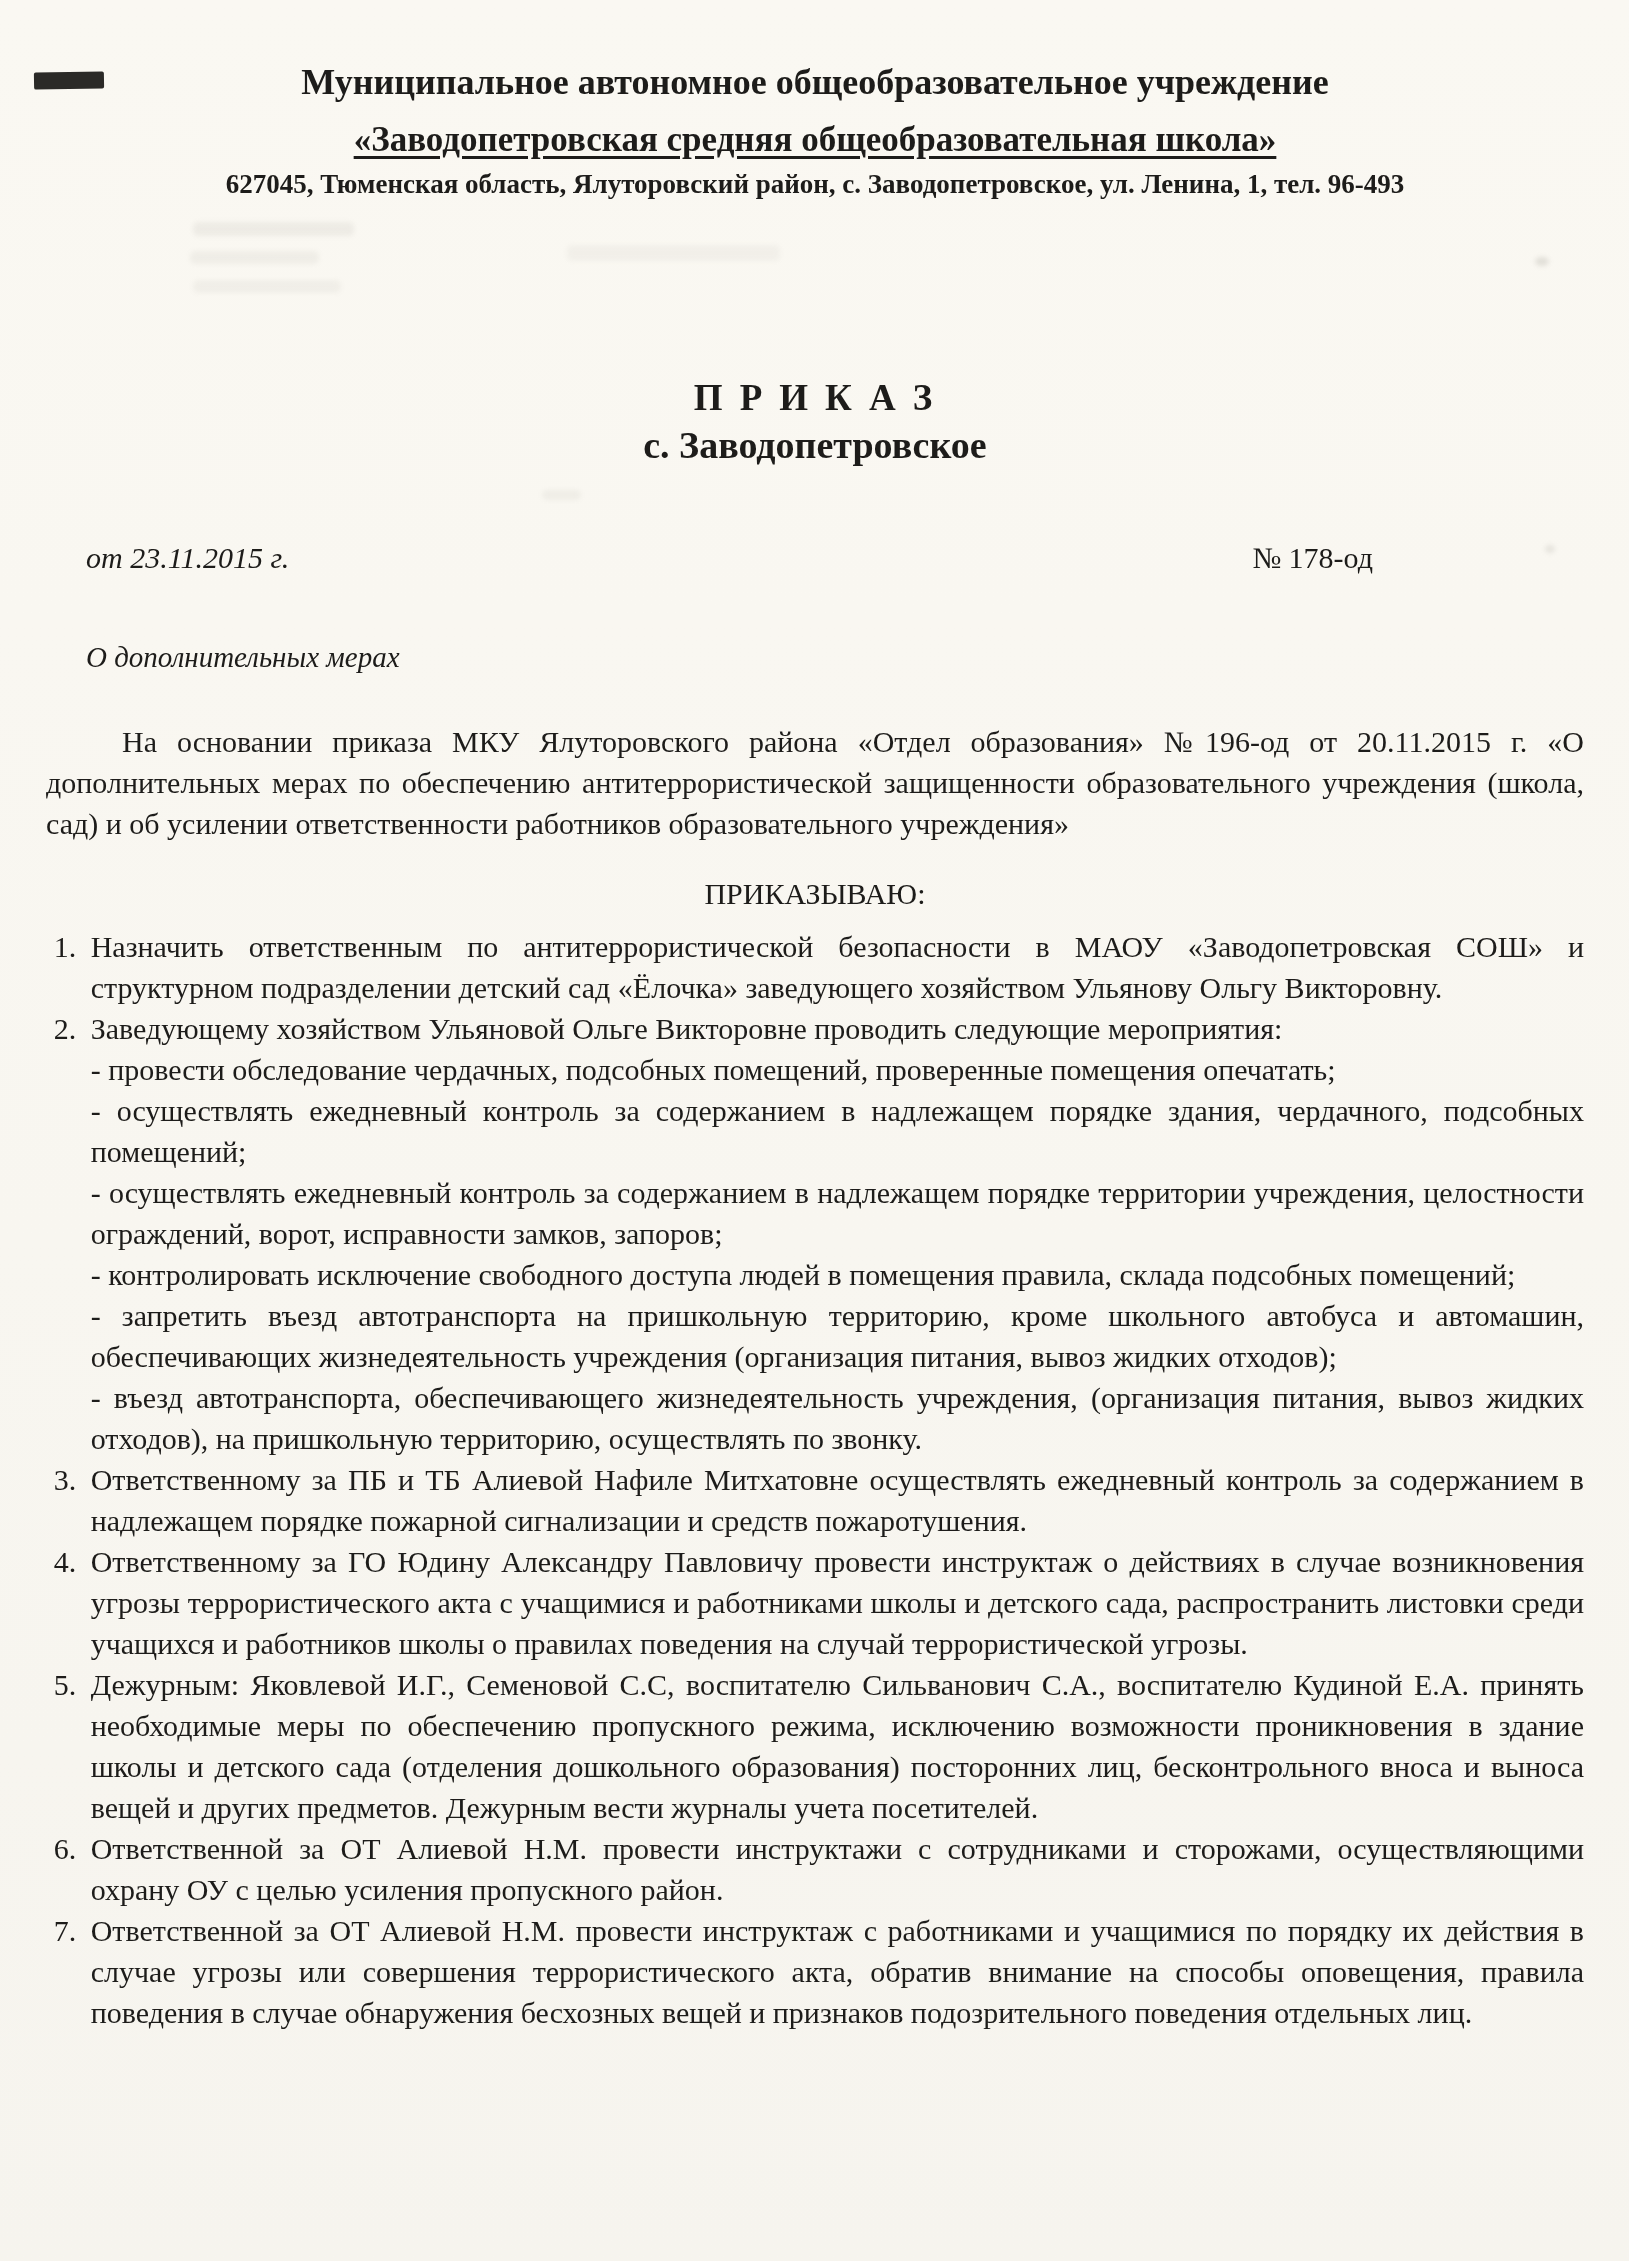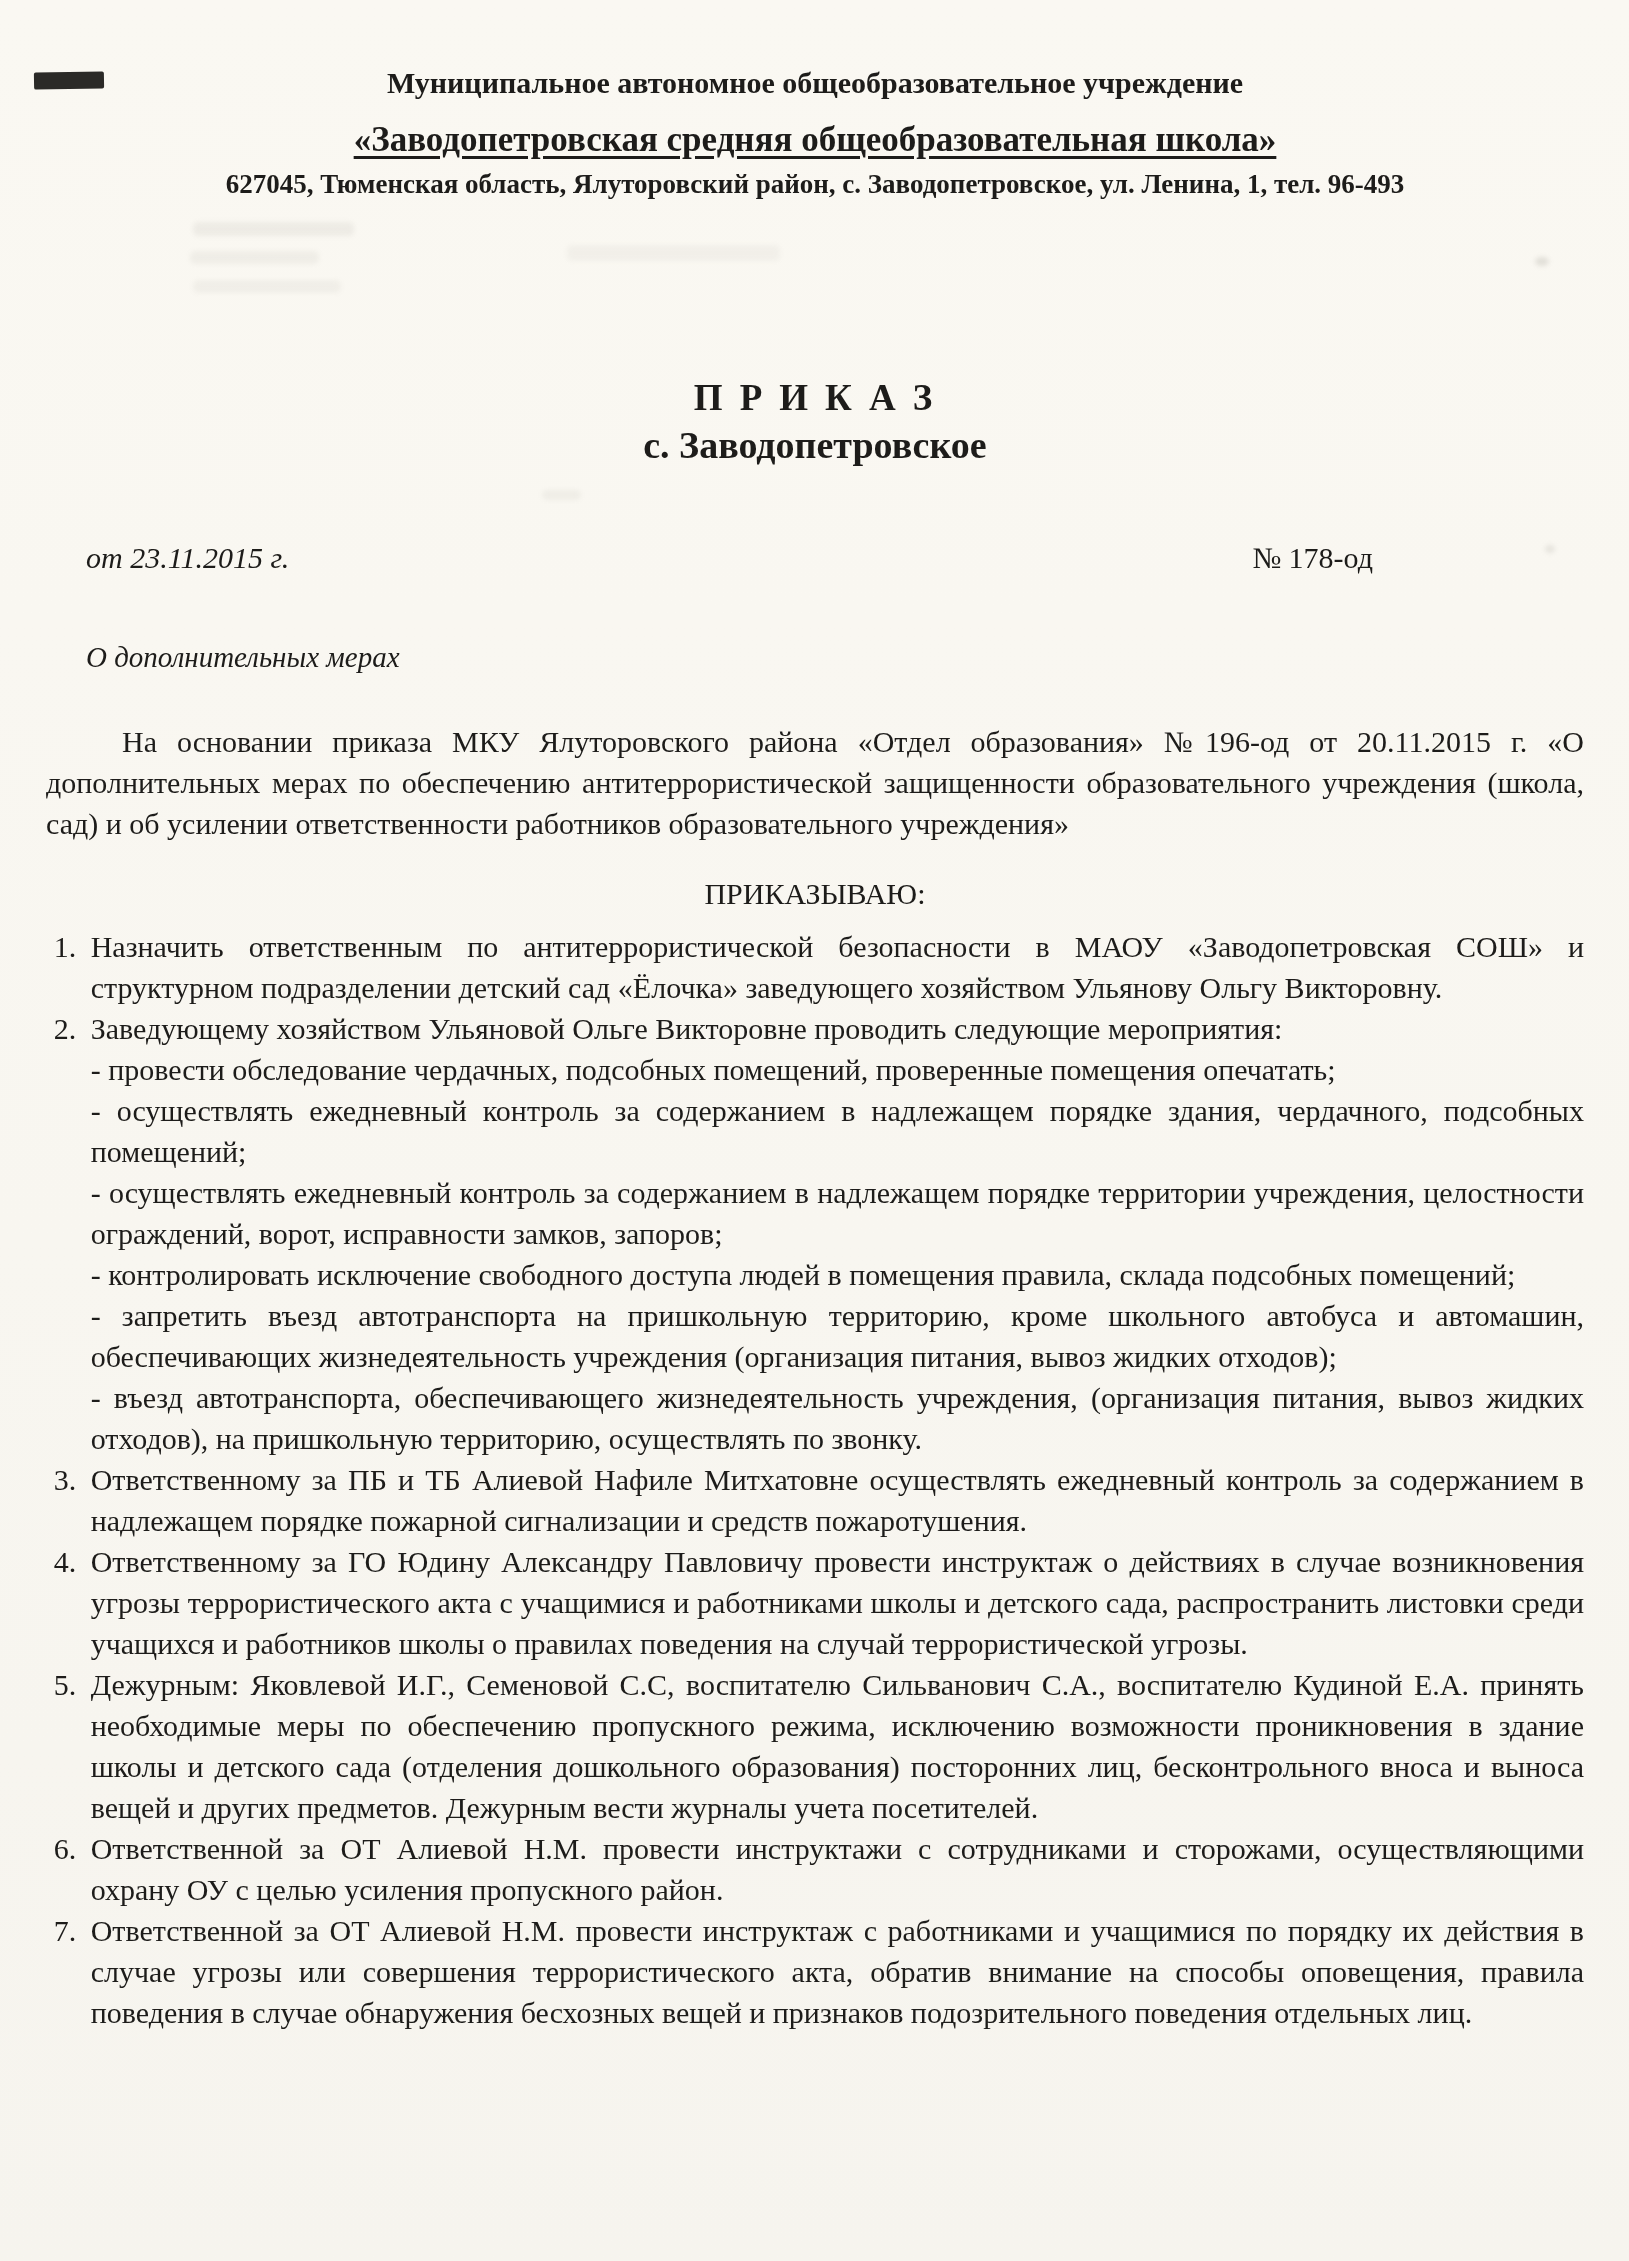--- a/index.html
+++ b/index.html
@@ -24,21 +24,21 @@
   .artifact { position: absolute; background: #9a968c; border-radius: 5.2px; filter: blur(2.6px); }
   .a1 { left: 193px; top: 222px; width: 161px; height: 14px; opacity: 0.12; }
   .a2 { left: 190px; top: 251px; width: 129px; height: 13px; opacity: 0.10; }
   .a3 { left: 193px; top: 280px; width: 148px; height: 13px; opacity: 0.09; }
   .a4 { left: 567px; top: 245px; width: 213px; height: 15.5px; opacity: 0.08; }
   .a5 { left: 1535px; top: 257px; width: 14px; height: 9px; opacity: 0.25; border-radius: 50%; }
   .a6 { left: 1545px; top: 545px; width: 10.3px; height: 7.7px; opacity: 0.2; border-radius: 50%; }
   .a7 { left: 542px; top: 490px; width: 39px; height: 10.3px; opacity: 0.1; }
 
   .header { text-align: center; }
-  .org1 { font-weight: bold; font-size: 30px; line-height: 37px; }
+  .org1 { font-weight: bold; font-size: 36px; line-height: 37px; }
   .org2 { font-weight: bold; font-size: 35px; line-height: 44px; margin-top: 17px;
           text-decoration: underline; text-decoration-thickness: 2.6px; text-underline-offset: 5.2px; }
   .org3 { font-weight: bold; font-size: 27px; line-height: 35px; margin-top: 5.2px; }
 
   .title-block { text-align: center; margin-top: 174px; }
   .doc-title { font-weight: bold; font-size: 37px; letter-spacing: 3.9px; line-height: 43px; }
   .doc-place { font-weight: bold; font-size: 38px; line-height: 39px; margin-top: 6.4px; }
 
   .meta-row { display: flex; justify-content: space-between; align-items: flex-end;
               margin-top: 76px; font-size: 30px; }

